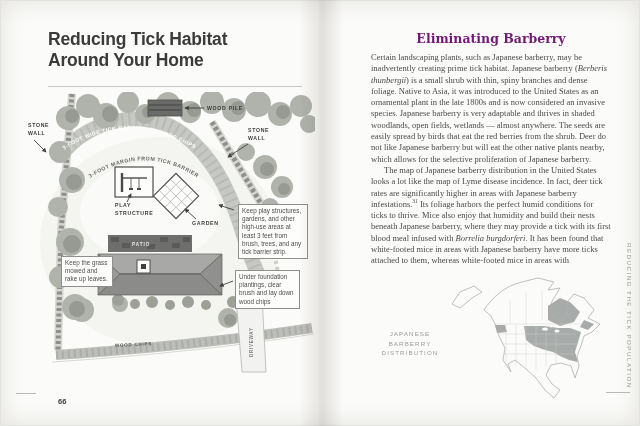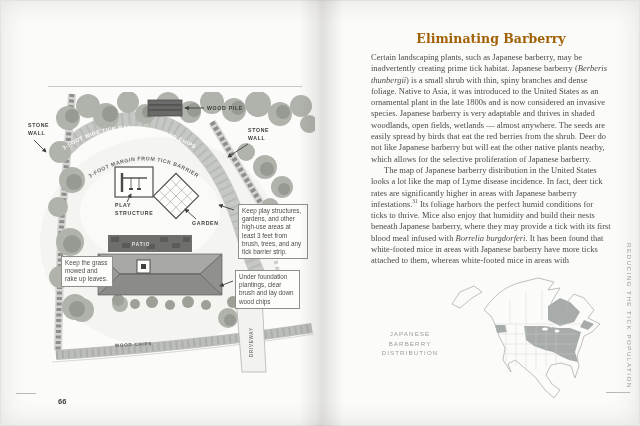--- a/index.html
+++ b/index.html
@@ -27,38 +27,42 @@
   .co-grass { left:41px;  top:164px; width:44px; }
   .folio { position:absolute; font-size:7.5px; font-weight:bold; color:#3c3c3c;margin-left:40px; }
   .folio-rule { position:absolute; width:20px; border-top:1px solid #b8b8b5; height:0; }
   .folio-left { left:18px; top:397px; }
   .folio-rule-left { left:16px; top:393px; }
   .folio-right { left:288px; top:396px;font-style:italic; }
   .folio-rule-right { left:286px; top:392px; width:24px; }
 
   
   .heading { position:absolute; left:51px; top:31px; width:240px; text-align:center;
-    font-family:"DejaVu Serif",serif; font-weight:bold; font-size:12.5px; color:#a16207; }
+    font-family:"DejaVu Serif",serif; font-weight:bold; font-size:12.5px; color:#701a75; }
   .body-text { position:absolute; left:51px; top:52px; width:240px;
     font-family:"Liberation Serif",serif; font-size:8.5px; line-height:11.3px; color:#4b4b4b; }
   .body-text p { margin:0; }
   .body-text p.indent { text-indent:13px; }
   .body-text sup { font-size:5.5px; line-height:0; vertical-align:super; }
   .map-wrap { position:absolute; left:128px; top:270px; width:166px; height:134px; }
   .map-caption { position:absolute; left:50px; top:329px; width:80px; text-align:center;
     font-size:6.2px; letter-spacing:1.1px; line-height:9.5px; color:#9b9b9b; }
   .running-vert { position:absolute; right:7px; top:243px; height:130px;
     writing-mode:vertical-rl; white-space:nowrap; font-size:6.2px; letter-spacing:1.5px; color:#9b9b9b; }
 </style>
 </head>
 <body>
 
 <div class="spread">
 
   <div class="page page-left">
+    <div class="title">
+      <div>Reducing Tick Habitat</div>
+      <div>Around Your Home</div>
+    </div>
     <div class="title-rule"></div>
 
     <div class="plan-wrap">
       <svg width="295" height="304" viewBox="0 0 295 304">
         <defs>
           <marker id="ah" viewBox="0 0 6 6" refX="5" refY="3" markerWidth="5" markerHeight="5" orient="auto">
             <path d="M0,0 L6,3 L0,6 z" fill="#3f3f3d"></path>
           </marker>
           <path id="arcOuter" d="M 44,58 Q 112,14 186,64" fill="none"></path>
           <path id="arcInner" d="M 70,86 Q 135,44 198,102" fill="none"></path>

